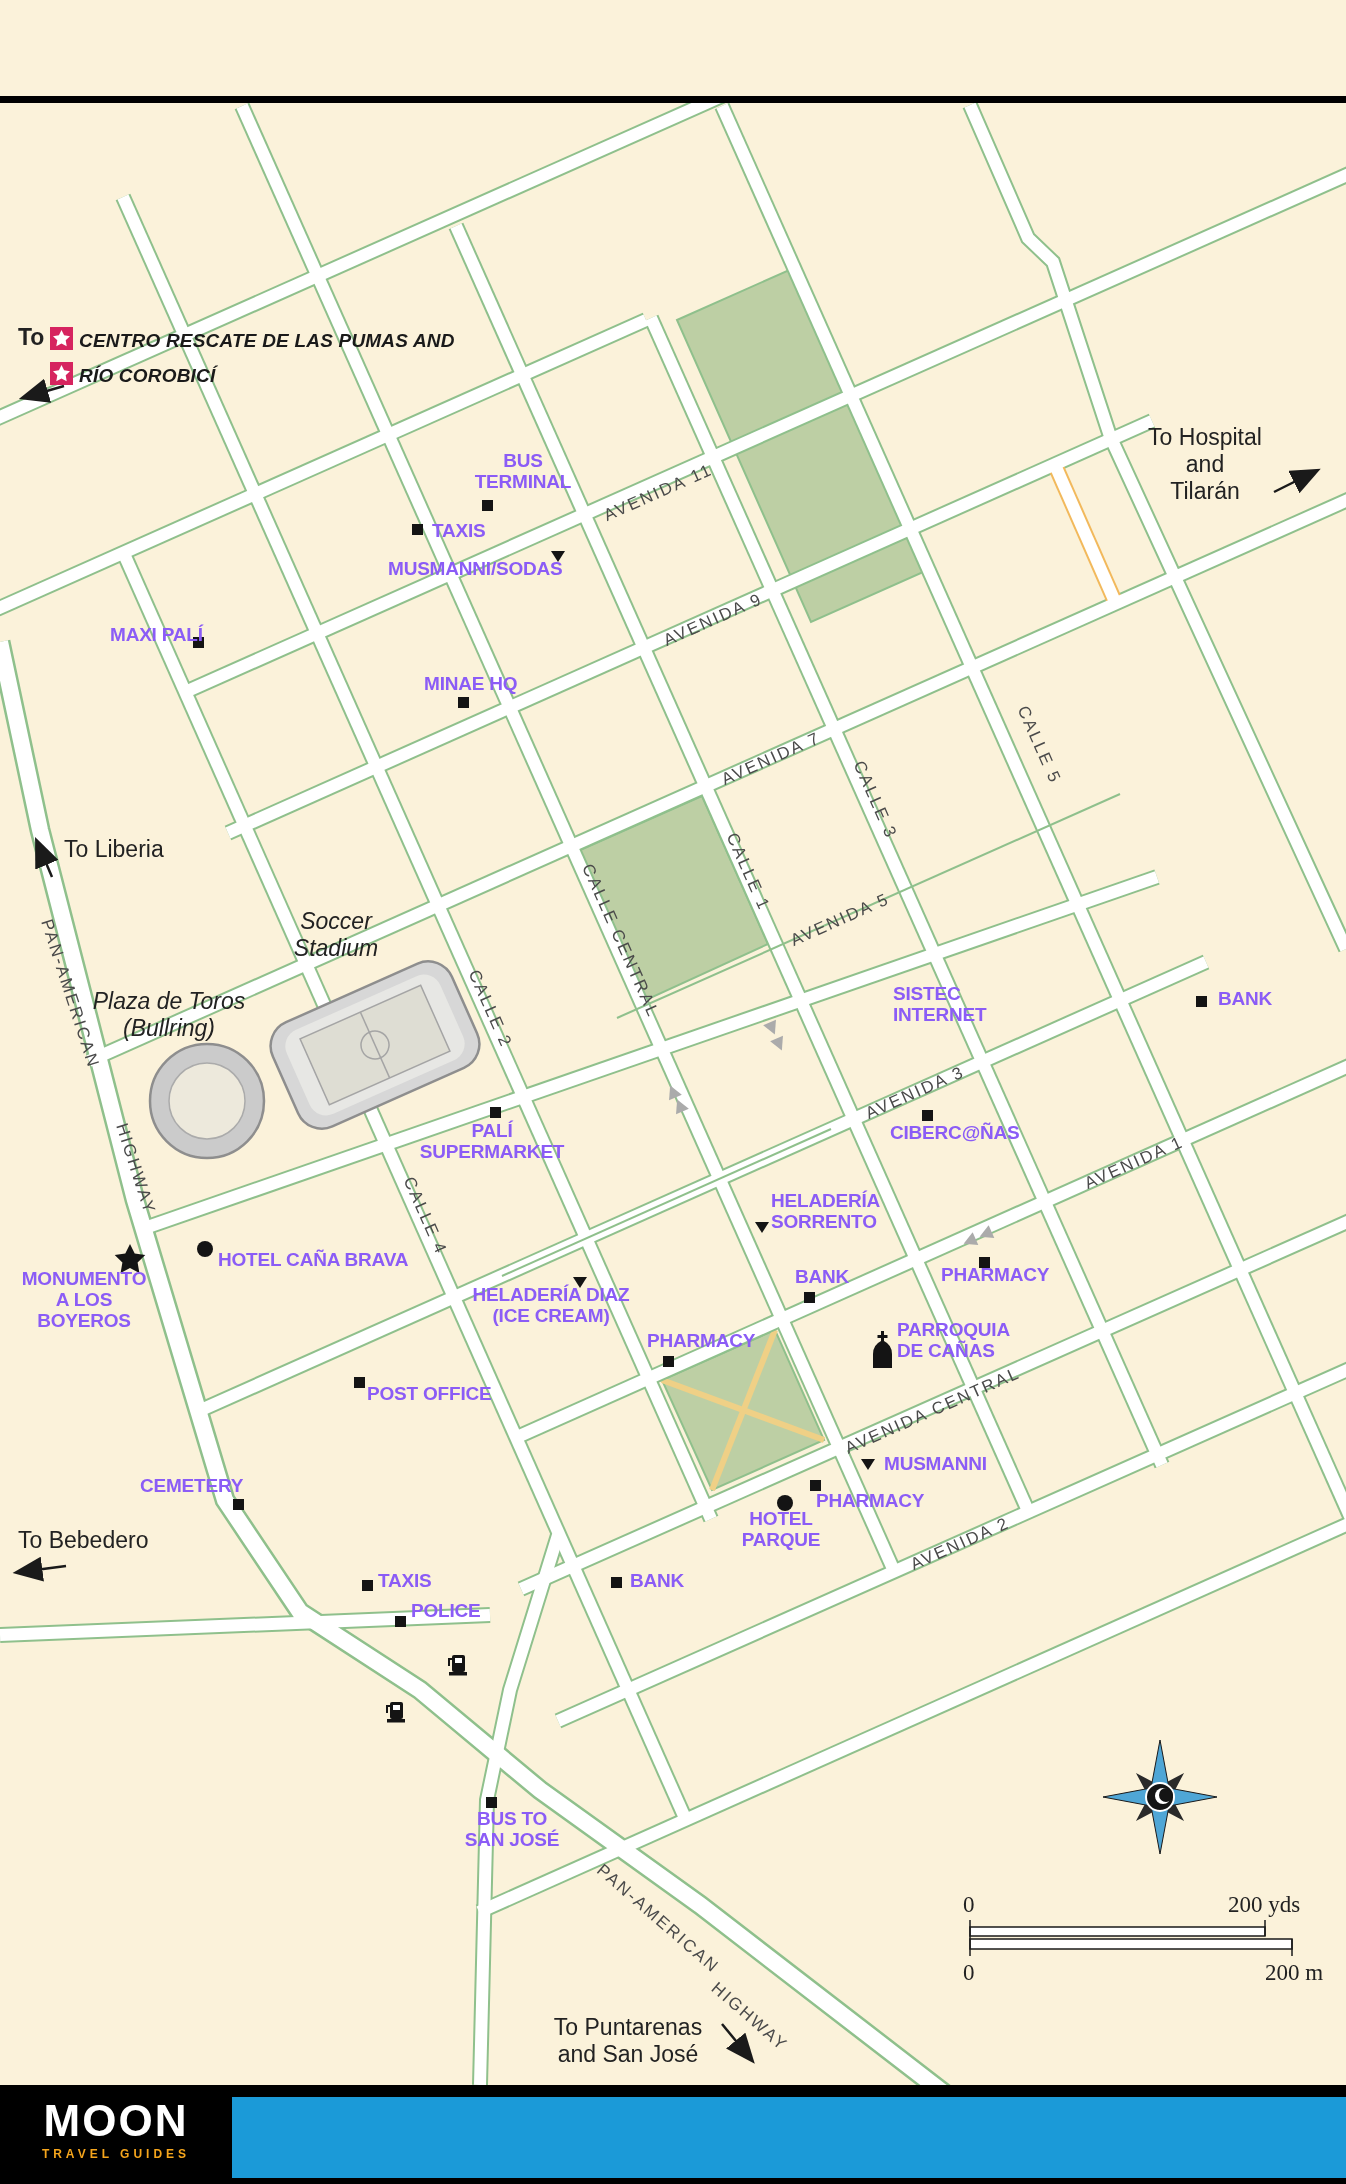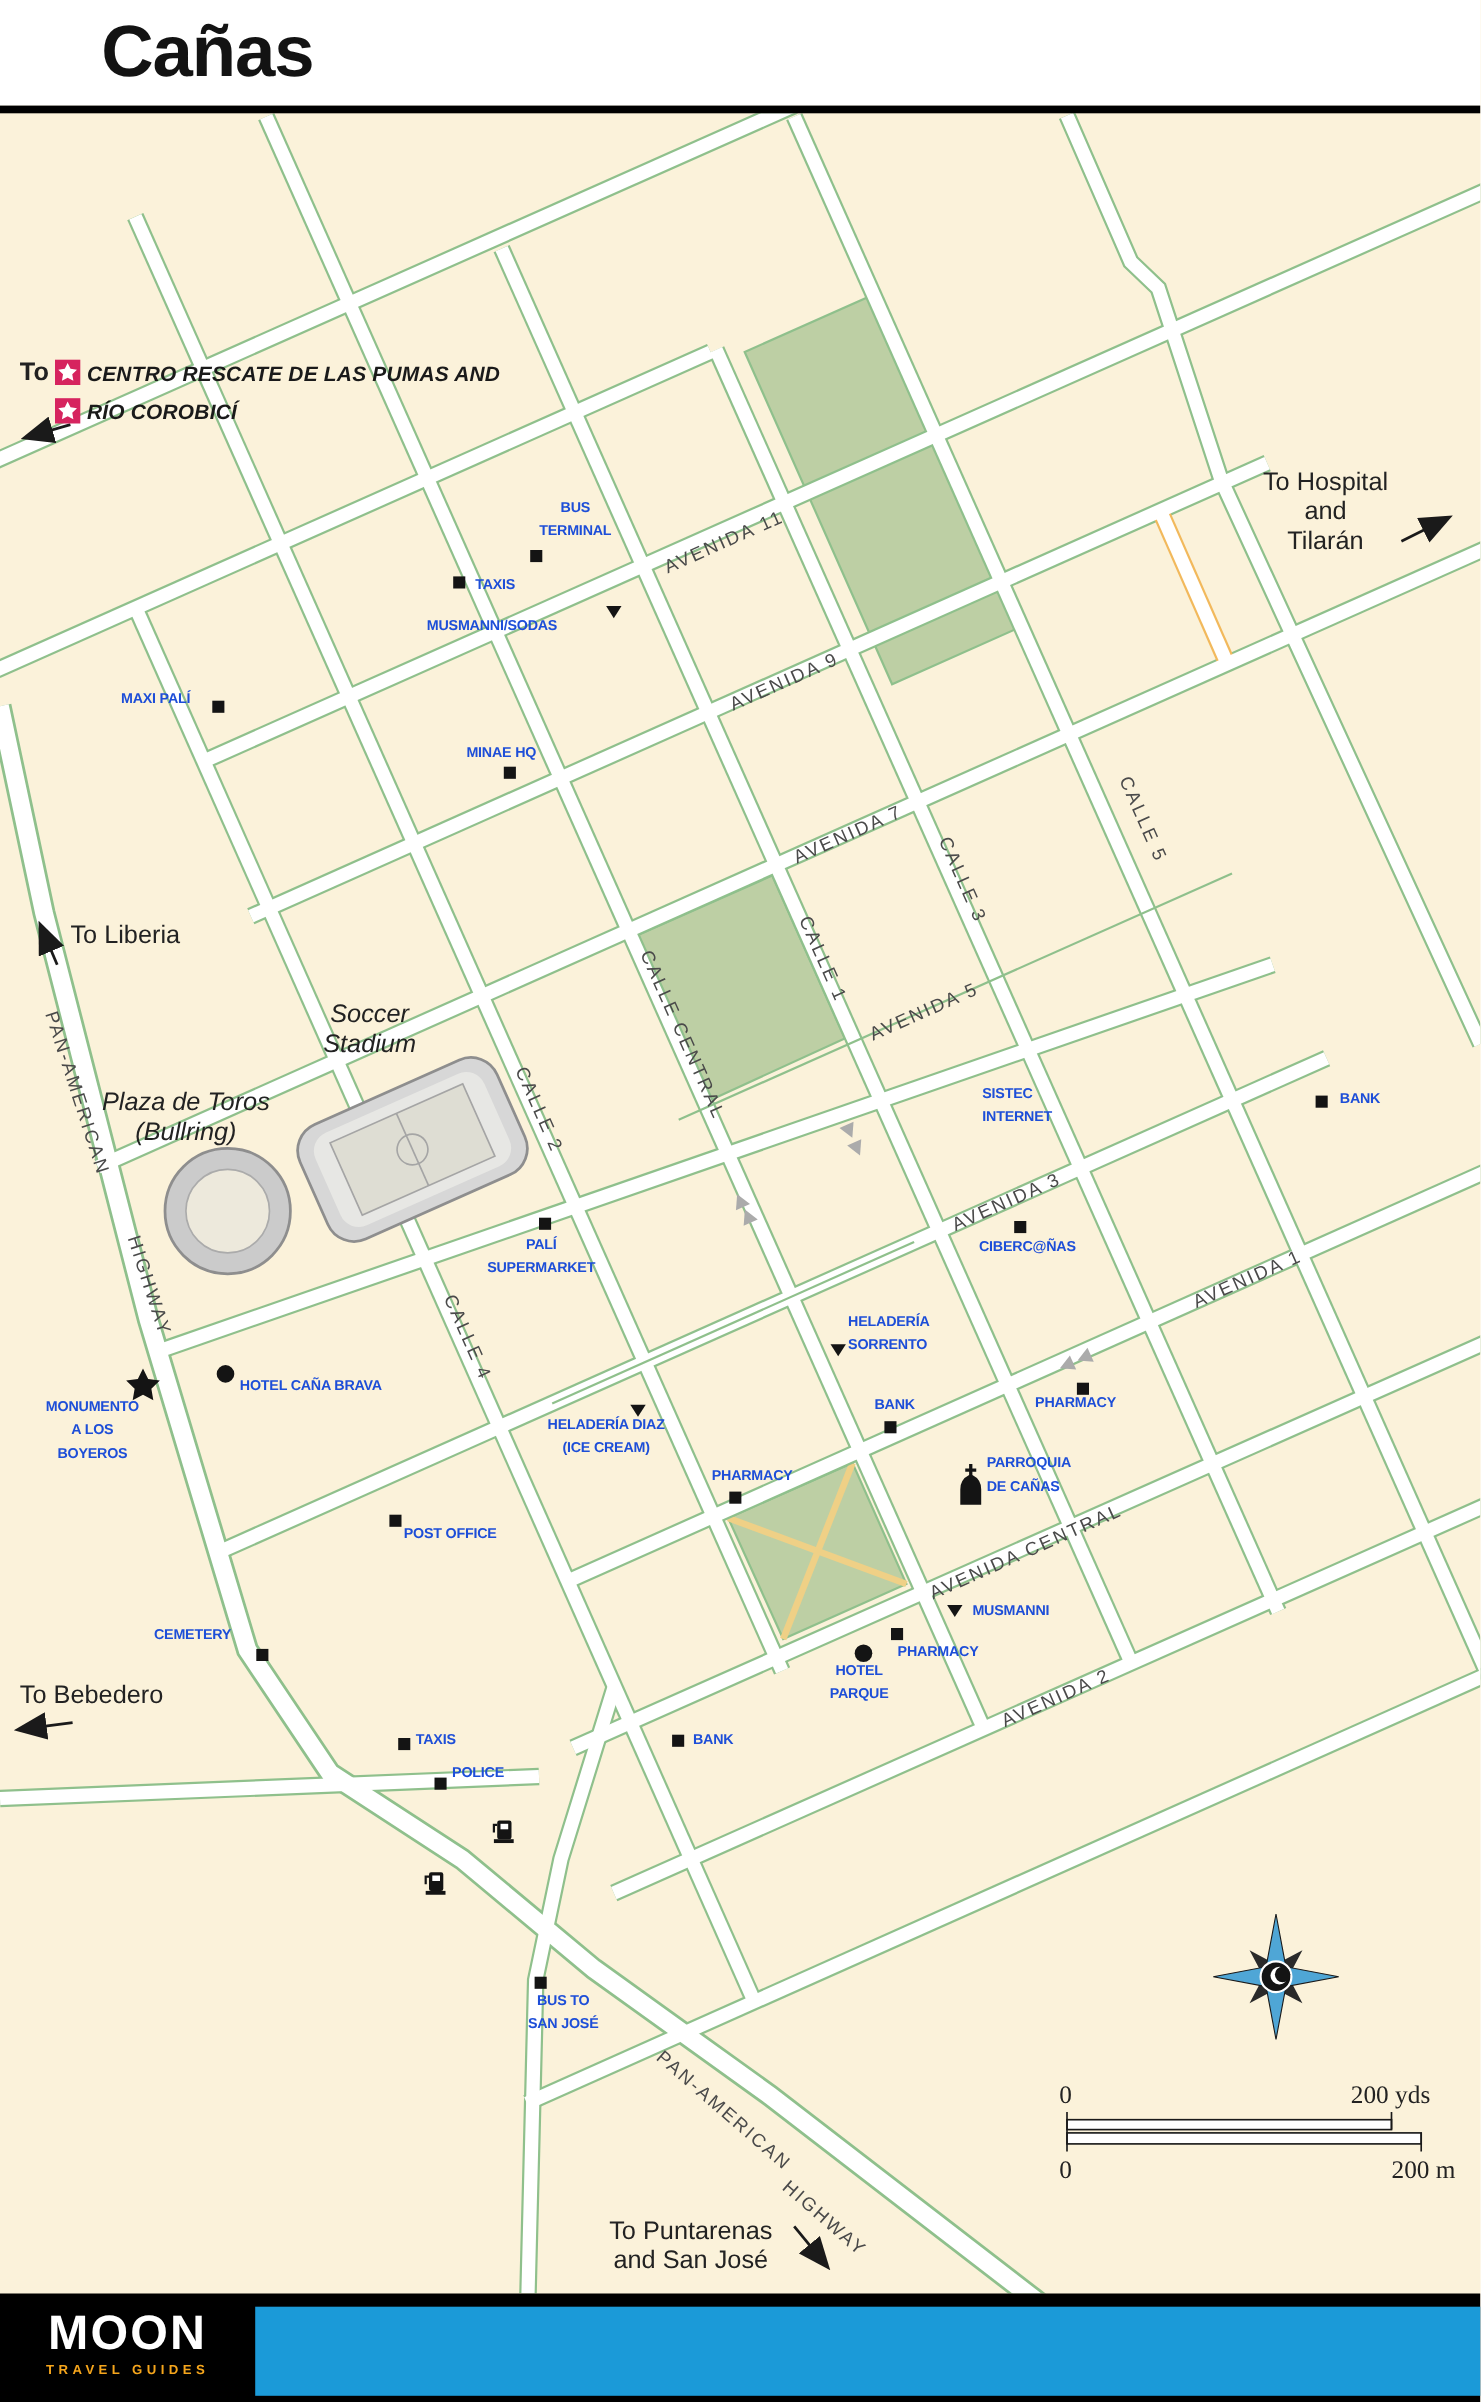--- a/index.html
+++ b/index.html
@@ -2,21 +2,21 @@
 <html><head>
 <meta charset="utf-8">
 <style>
   html,body{margin:0;padding:0;background:#fff;}
   #page{position:relative;width:1346px;height:2184px;overflow:hidden;background:#FBF2DA;font-family:"Liberation Sans",sans-serif;}
   #basemap{position:absolute;left:0;top:0;z-index:0;}
   #header{position:absolute;left:0;top:0;width:1346px;height:96px;background:#ffffff;z-index:3;}
   #title{position:absolute;left:92px;top:8px;font-size:66px;font-weight:bold;color:#131313;letter-spacing:-1px;}
   #rule{position:absolute;left:0;top:96px;width:1346px;height:7px;background:#000;z-index:3;}
   .lbl{position:absolute;z-index:2;white-space:pre-line;}
-  .poi{font-size:13px;font-weight:bold;color:#1d4ed8;line-height:21px;letter-spacing:-0.2px;}
+  .poi{font-size:19px;font-weight:bold;color:#8b5cf6;line-height:21px;letter-spacing:-0.2px;}
   .ctr{transform:translateX(-50%);text-align:center;}
   .street{font-size:17px;color:#4a4a4a;letter-spacing:2.2px;white-space:nowrap;transform-origin:center;}
   .dir{font-size:23px;color:#222;line-height:27px;}
   .ital{font-style:italic;}
   .boldital{font-size:19px;font-weight:bold;font-style:italic;color:#1a1a1a;letter-spacing:0.2px;}
   .serif{font-family:"Liberation Serif",serif;font-size:23px;color:#222;}
   .credit{font-size:18px;color:#4a4a4a;letter-spacing:2.5px;margin-top:36px;}
   #footer{position:absolute;left:0;top:2085px;width:1346px;height:99px;background:#000;z-index:3;}
   #footer-blue{position:absolute;left:232px;top:12px;width:1114px;height:81px;background:#1B9AD8;}
   #moon-logo{position:absolute;left:0;top:0;width:232px;height:99px;text-align:center;}
@@ -209,23 +209,20 @@
     <g>
       <rect x="970" y="1927" width="295" height="9" fill="#fff" stroke="#1a1a1a" stroke-width="1.5"></rect>
       <rect x="970" y="1939" width="322" height="10" fill="#fff" stroke="#1a1a1a" stroke-width="1.5"></rect>
       <line x1="970" y1="1920" x2="970" y2="1956" stroke="#1a1a1a" stroke-width="1.5"></line>
       <line x1="1265" y1="1920" x2="1265" y2="1936" stroke="#1a1a1a" stroke-width="1.5"></line>
       <line x1="1292" y1="1939" x2="1292" y2="1956" stroke="#1a1a1a" stroke-width="1.5"></line>
     </g>
   </g>
 </svg>
 
-<div id="header">
-  <div id="title">Cañas</div>
-</div>
 <div id="rule"></div>
 
 <div class="lbl dir" style="left:18px;top:324px;font-weight:bold;">To</div>
 <div class="lbl boldital" style="left:79px;top:330px;">CENTRO RESCATE DE LAS PUMAS AND</div>
 <div class="lbl boldital" style="left:79px;top:365px;">RÍO COROBICÍ</div>
 <div class="lbl dir ctr" style="left:1205px;top:424px;text-align:center;">To Hospital and
 Tilarán</div>
 <div class="lbl dir" style="left:64px;top:836px;">To Liberia</div>
 <div class="lbl dir" style="left:18px;top:1527px;text-align:center;">To Bebedero</div>
 <div class="lbl dir ctr" style="left:628px;top:2014px;text-align:center;">To Puntarenas

